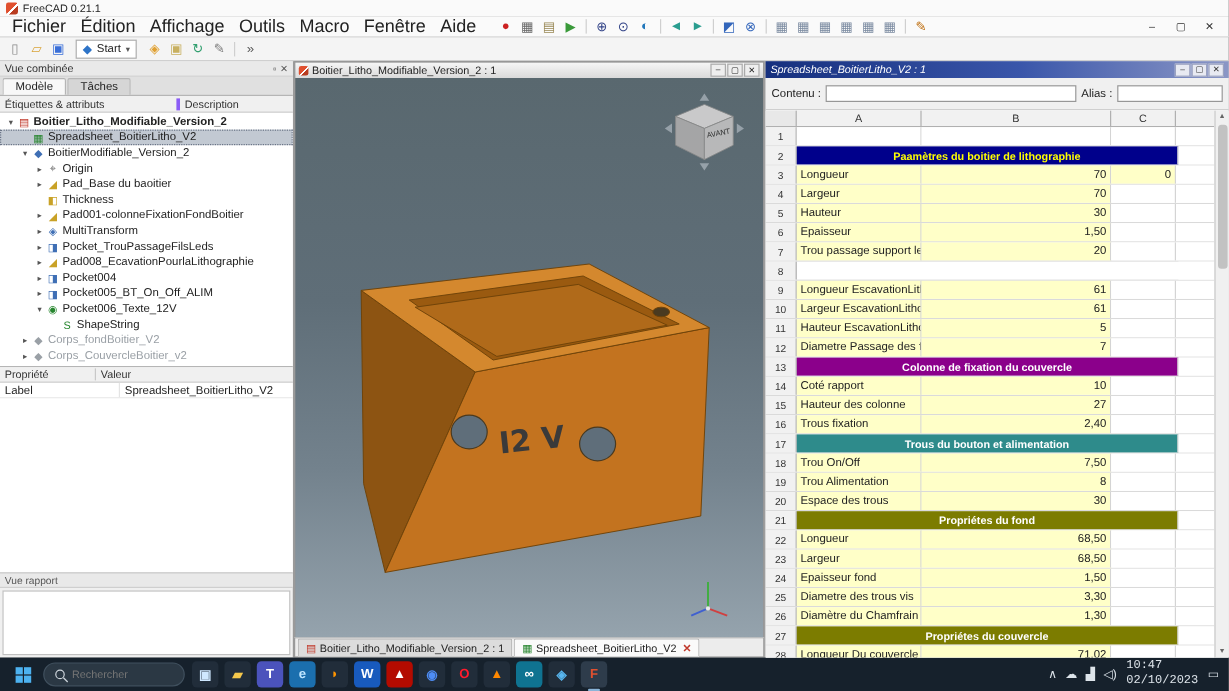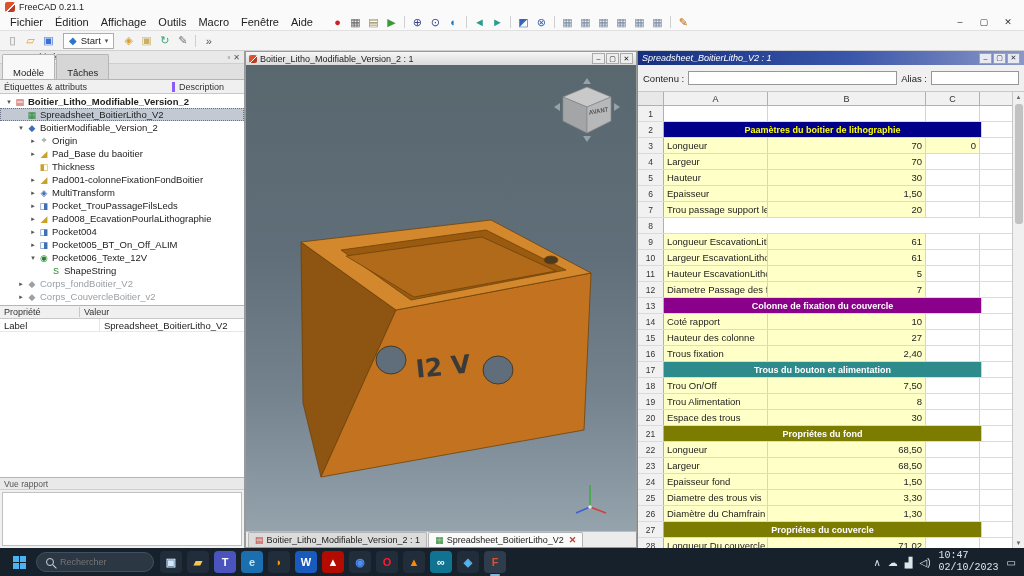--- a/index.html
+++ b/index.html
@@ -4,43 +4,43 @@
 <style>
   *{box-sizing:border-box;margin:0;padding:0;}
   html,body{width:1024px;height:576px;overflow:hidden;}
   body{font-family:"Liberation Sans",sans-serif;font-size:10px;background:#808080;color:#222;}
   .app{display:flex;flex-direction:column;width:1024px;height:576px;}
 
   
   .titlebar{height:14px;background:#fafafa;display:flex;align-items:center;gap:4px;padding:0 5px;font-size:9px;}
   .fc-logo{width:10px;height:10px;border-radius:2px;background:linear-gradient(135deg,#e0502f 0 52%,#ffffff 52% 62%,#b93c20 62%);}
   .menurow{height:17px;background:#fafafa;border-bottom:1px solid #e0e0e0;display:flex;align-items:center;padding:0 4px;}
-  .menu-item{padding:1px 6px;font-size:11px;cursor:default;text-align:center;}
+  .menu-item{padding:1px 6px;font-size:15px;cursor:default;text-align:center;}
   .tb-icons{display:flex;align-items:center;gap:1px;margin-left:10px;}
   .tbi{width:17px;height:15px;display:inline-flex;align-items:center;justify-content:center;font-size:11px;cursor:default;}
   .sep{width:1px;height:12px;background:#cfcfcf;margin:0 3px;}
   .winctrl{margin-left:auto;display:flex;}
   .winctrl .wc{width:24px;height:15px;display:flex;align-items:center;justify-content:center;font-size:9px;color:#333;}
   .toolrow{height:20px;background:#f4f4f4;border-bottom:1px solid #cfcfcf;display:flex;align-items:center;padding:0 4px;gap:2px;}
   .wb-select{display:flex;align-items:center;gap:4px;border:1px solid #adadad;background:#fff;height:16px;padding:0 5px;font-size:9.5px;margin:0 4px;}
   .wb-icon{color:#2e74c8;font-size:10px;}
   .caret{font-size:7px;color:#555;}
 
   
   .main{flex:1;display:flex;min-height:0;}
 
   
   .left{width:245px;background:#f0f0f0;border-right:1px solid #9a9a9a;display:flex;flex-direction:column;min-height:0;}
   .panel-title{height:13px;background:#e9e9e9;border-bottom:1px solid #cfcfcf;display:flex;align-items:center;padding:0 4px;font-size:9px;color:#333;}
   .pt-btns{margin-left:auto;display:flex;gap:3px;font-size:8px;color:#555;}
   .tabs{display:flex;height:16px;background:#e0e0e0;border-bottom:1px solid #b5b5b5;align-items:flex-end;padding-left:2px;gap:1px;}
-  .tab{padding:12px 10px 1px 10px;font-size:9.5px;border:1px solid #b5b5b5;border-bottom:none;background:#d6d6d6;border-radius:2px 2px 0 0;}
+  .tab{padding:1px 10px 1px 10px;font-size:9.5px;border:1px solid #b5b5b5;border-bottom:none;background:#d6d6d6;border-radius:2px 2px 0 0;}
   .tab.active{background:#f8f8f8;}
   .tree-hdr{display:flex;height:14px;background:#f0f0f0;border-bottom:1px solid #c8c8c8;font-size:9px;align-items:center;color:#333;}
-  .tree-hdr .c1{width:175px;padding-left:4px;border-right:3px solid #8b5cf6;}
+  .tree-hdr .c1{width:150px;padding-left:4px;border-right:3px solid #8b5cf6;}
   .tree-hdr .c2{padding-left:4px;}
   .tree{height:212px;background:#ffffff;overflow:hidden;border-bottom:1px solid #b5b5b5;padding-top:1px;}
   .trow{display:flex;align-items:center;height:13px;font-size:9.5px;white-space:nowrap;overflow:hidden;}
   .trow.selected{background:#c2c9d2;outline:1px dotted #6a7486;outline-offset:-1px;}
   .exp{width:10px;text-align:center;font-size:7px;color:#555;flex:none;}
   .ticon{width:12px;text-align:center;font-size:9px;margin-right:2px;flex:none;}
   .tlabel.muted{color:#9aa0a6;}
   .props-hdr{display:flex;height:13px;background:#f0f0f0;border-bottom:1px solid #c8c8c8;font-size:9px;align-items:center;color:#333;}
   .props-hdr .c1{width:80px;padding-left:4px;border-right:1px solid #c8c8c8;}
   .props-hdr .c2{padding-left:4px;}

